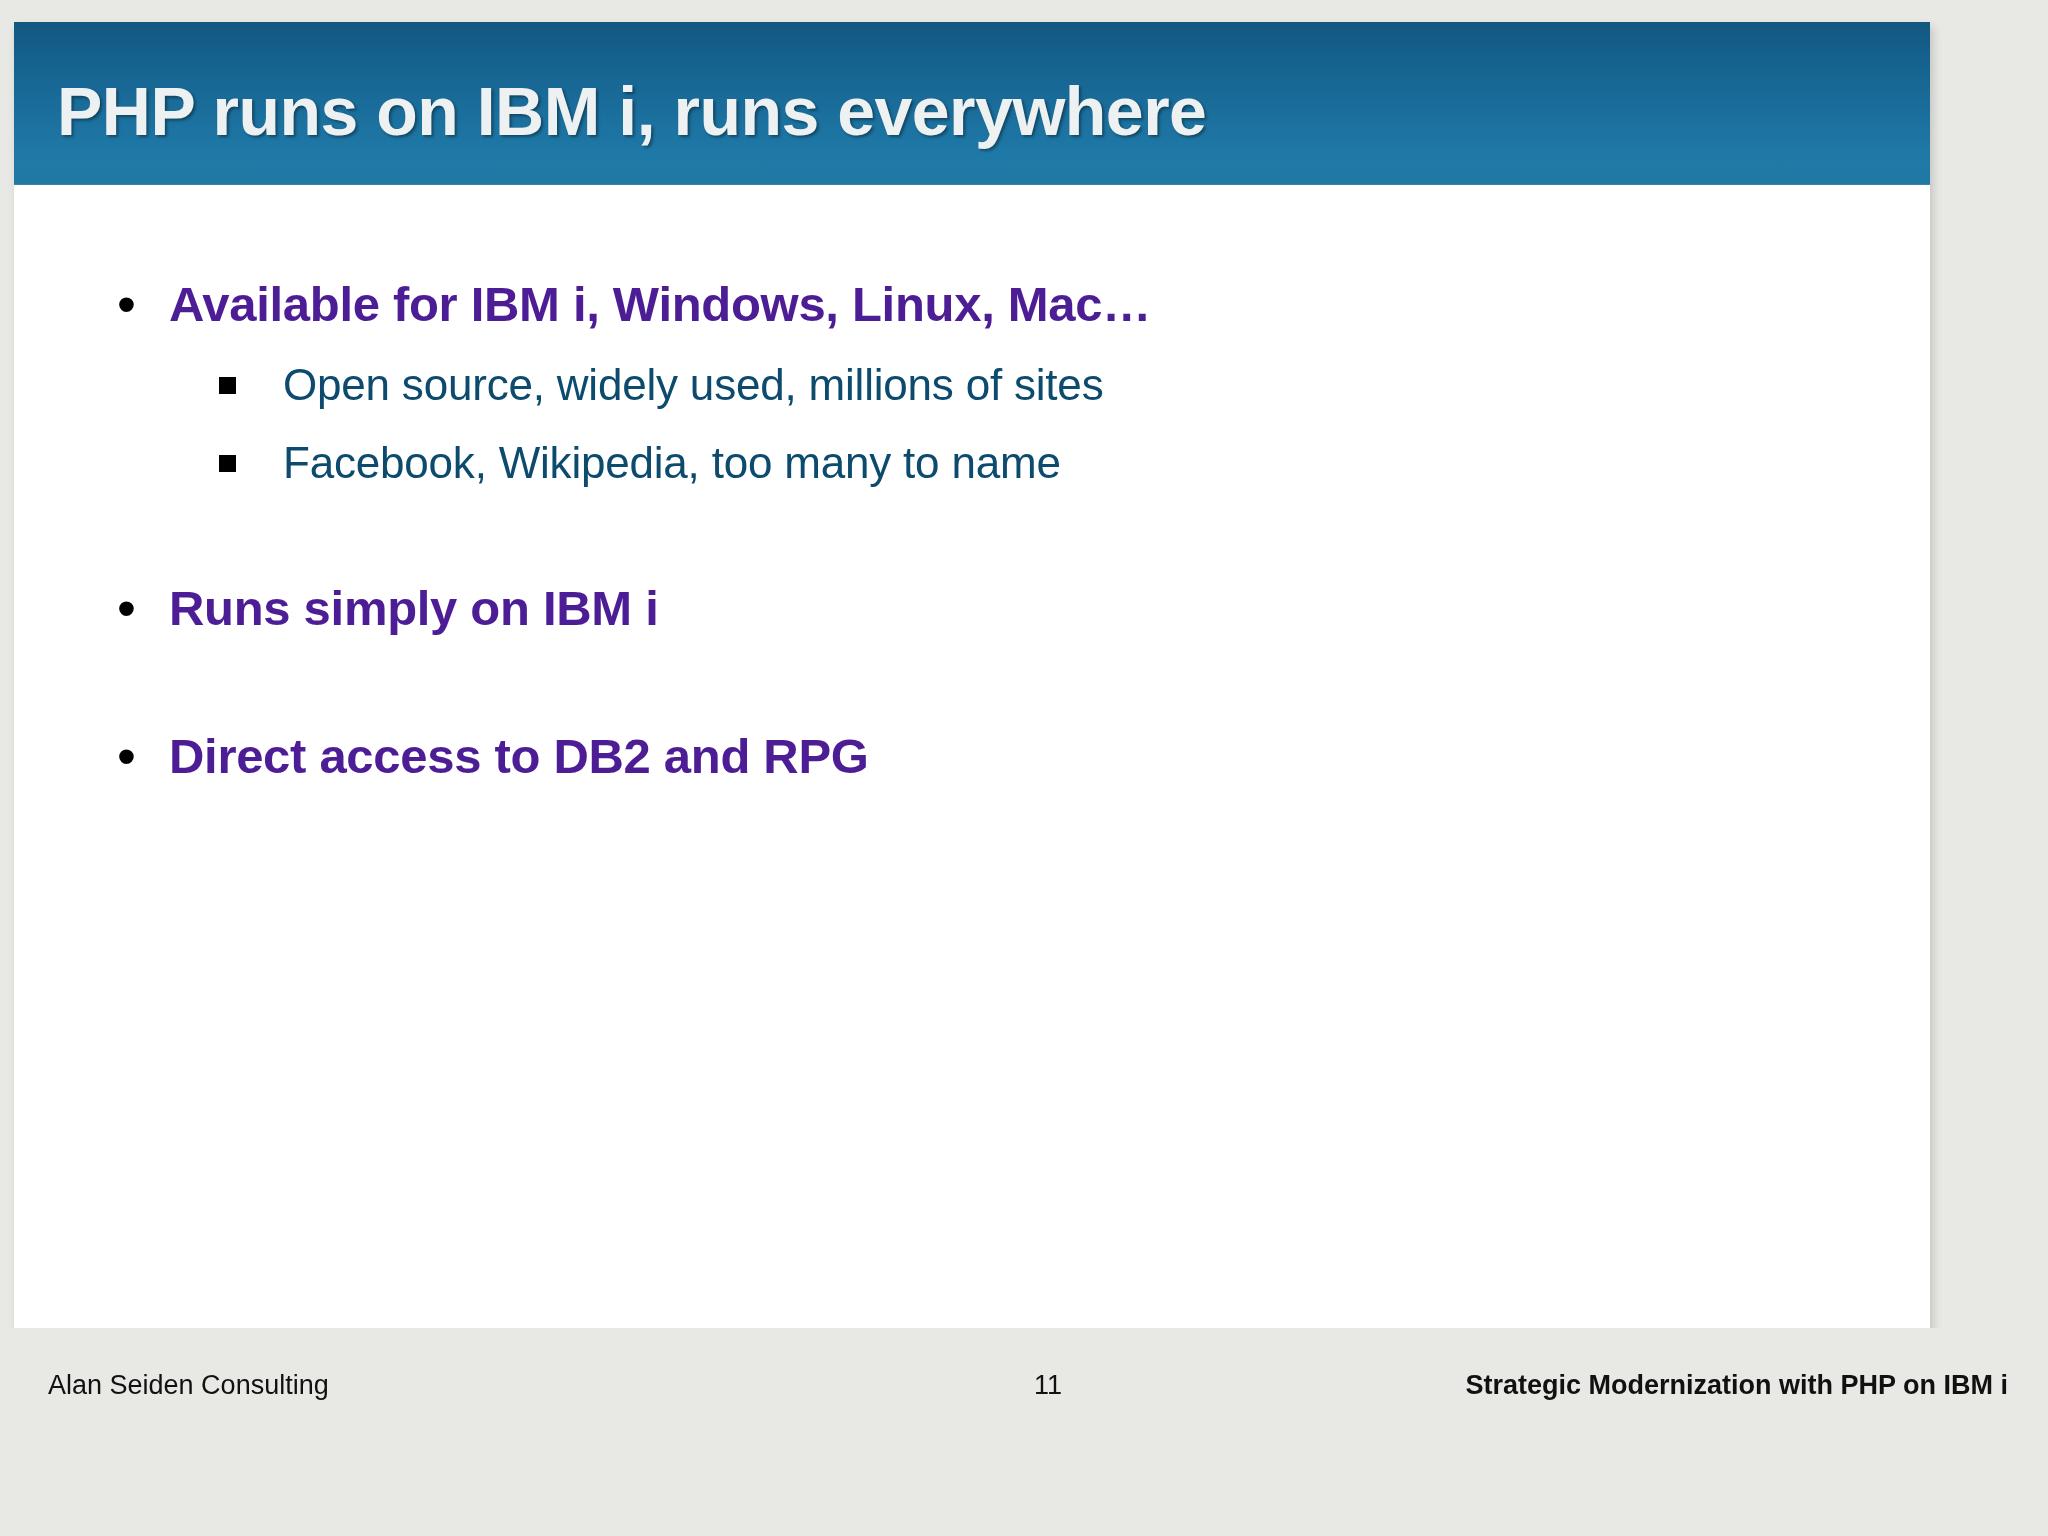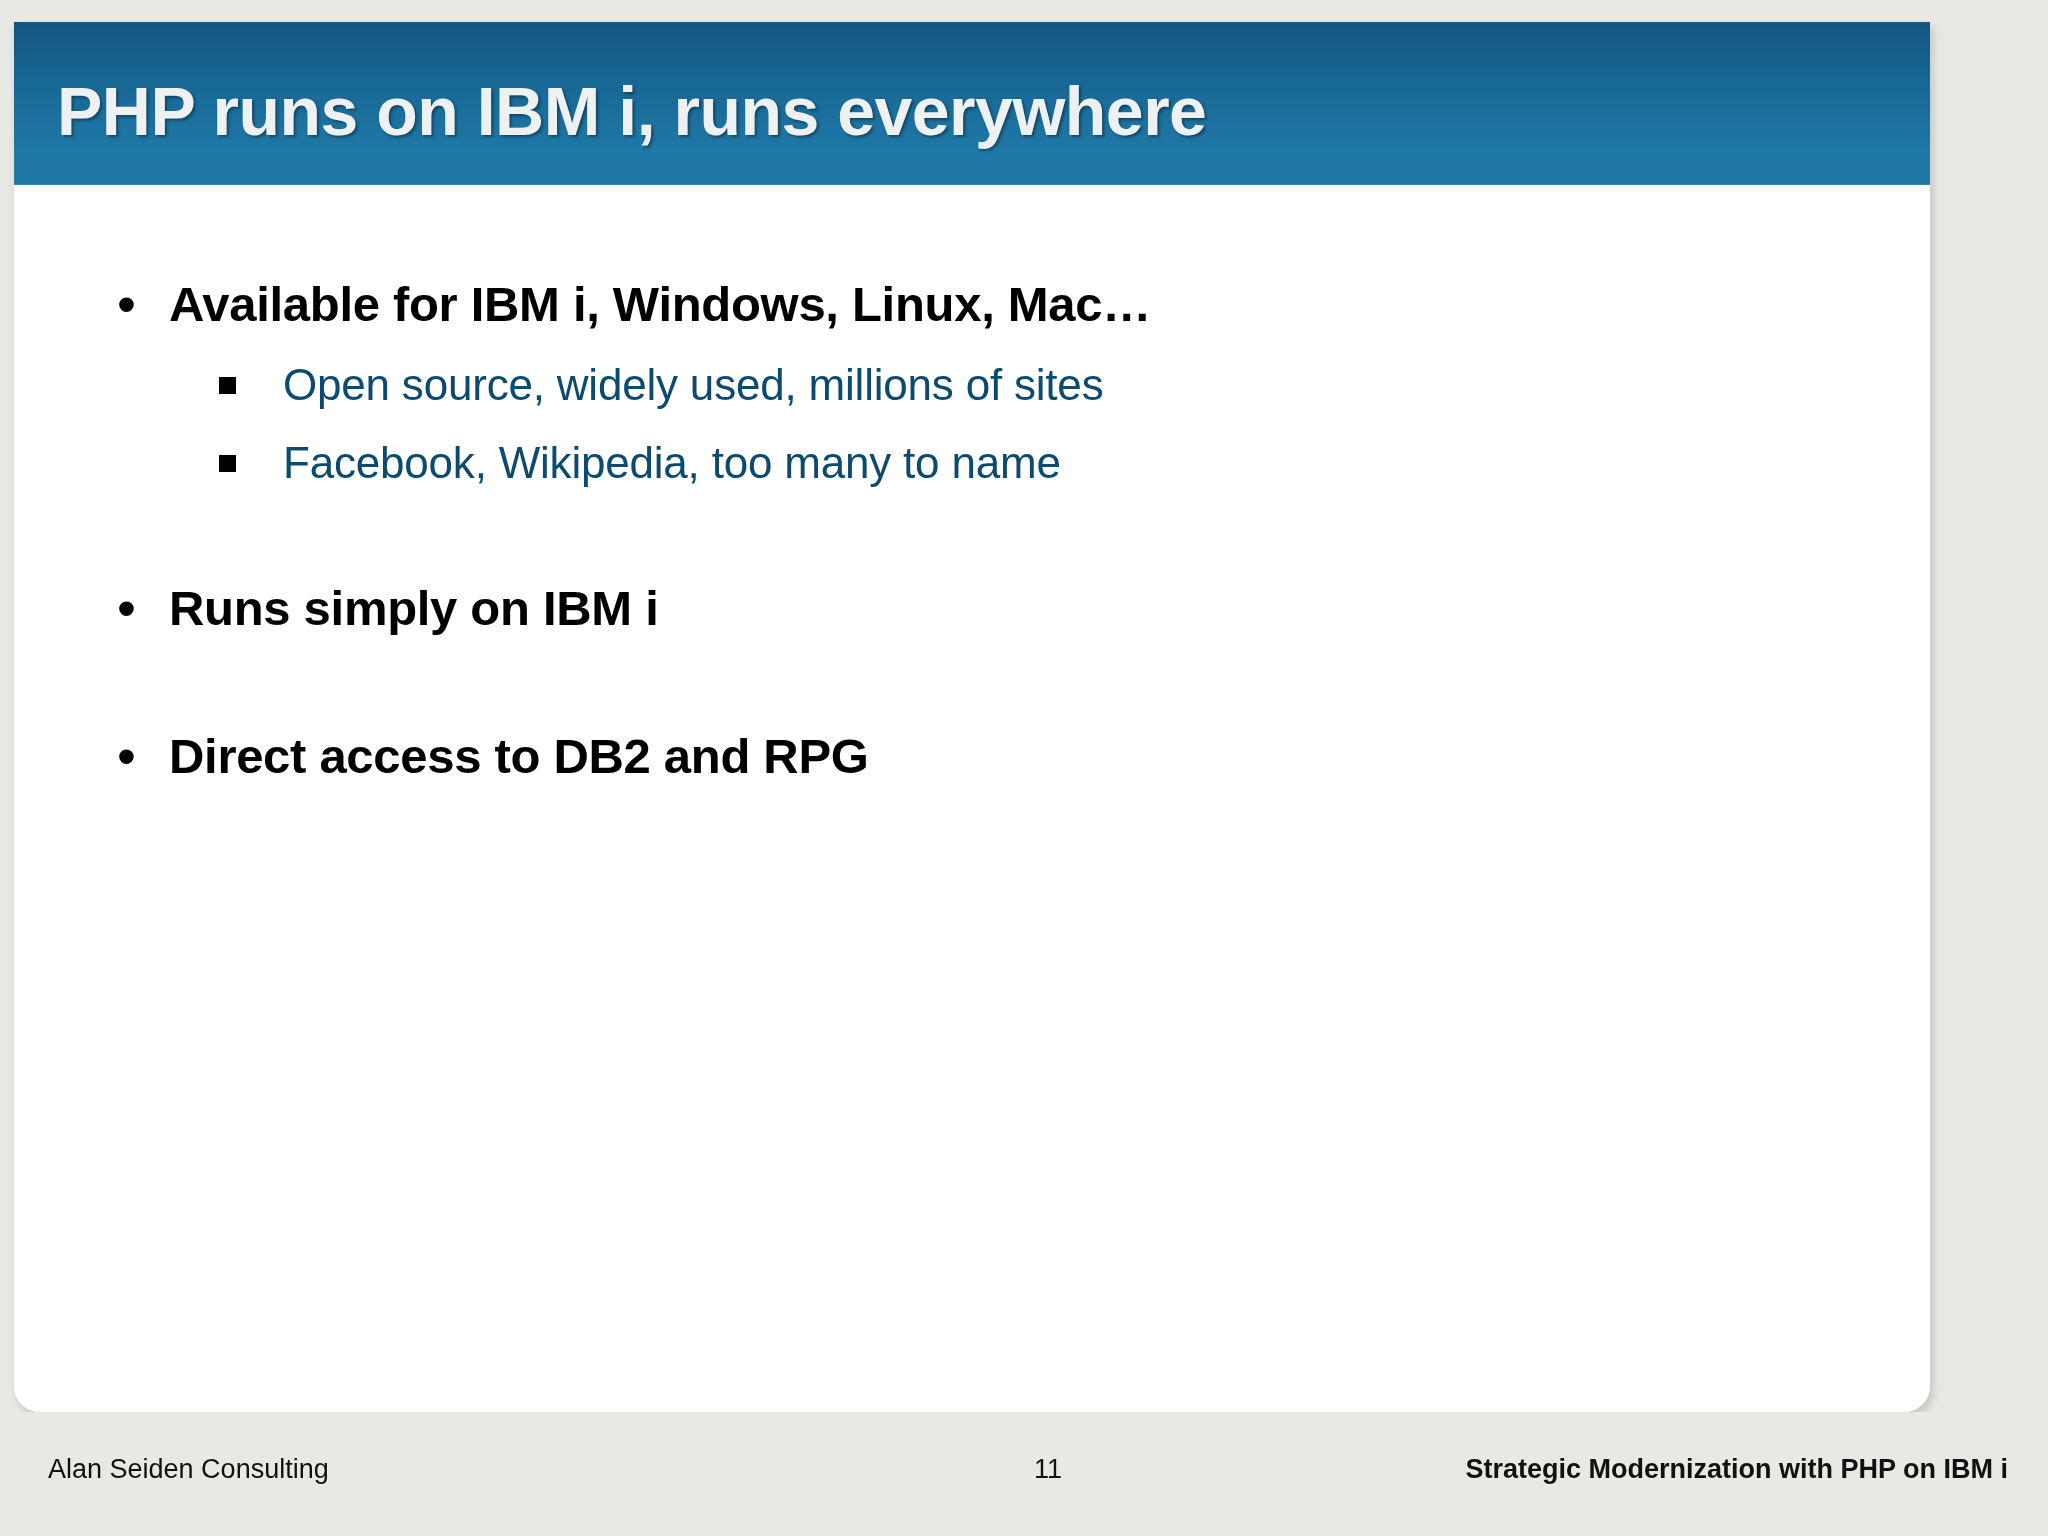--- a/index.html
+++ b/index.html
@@ -87,21 +87,21 @@
     line-height: 74px;
     color: #000000;
     text-align: left;
     padding-left: 8px;
     box-sizing: border-box;
   }
   .lvl1 .text {
     font-size: 49px;
     font-weight: bold;
     line-height: 74px;
-    color: #000000;
+    color: #4c1d95;
     letter-spacing: -0.3px;
     white-space: nowrap;
   }
 
   
   .lvl2 {
     display: flex;
     align-items: flex-start;
     margin-left: 205px;
     height: 78px;
@@ -127,21 +127,21 @@
     letter-spacing: -0.2px;
     white-space: nowrap;
   }
 
   .gap-block { height: 62px; }
 
   
   .footer {
     position: absolute;
     left: 0;
-    top: 1412px;
+    top: 1328px;
     width: 2048px;
     height: 124px;
     background: #e8e8e4;
   }
   .footer-left {
     position: absolute;
     left: 48px;
     top: 42px;
     font-size: 27px;
     color: #111111;

